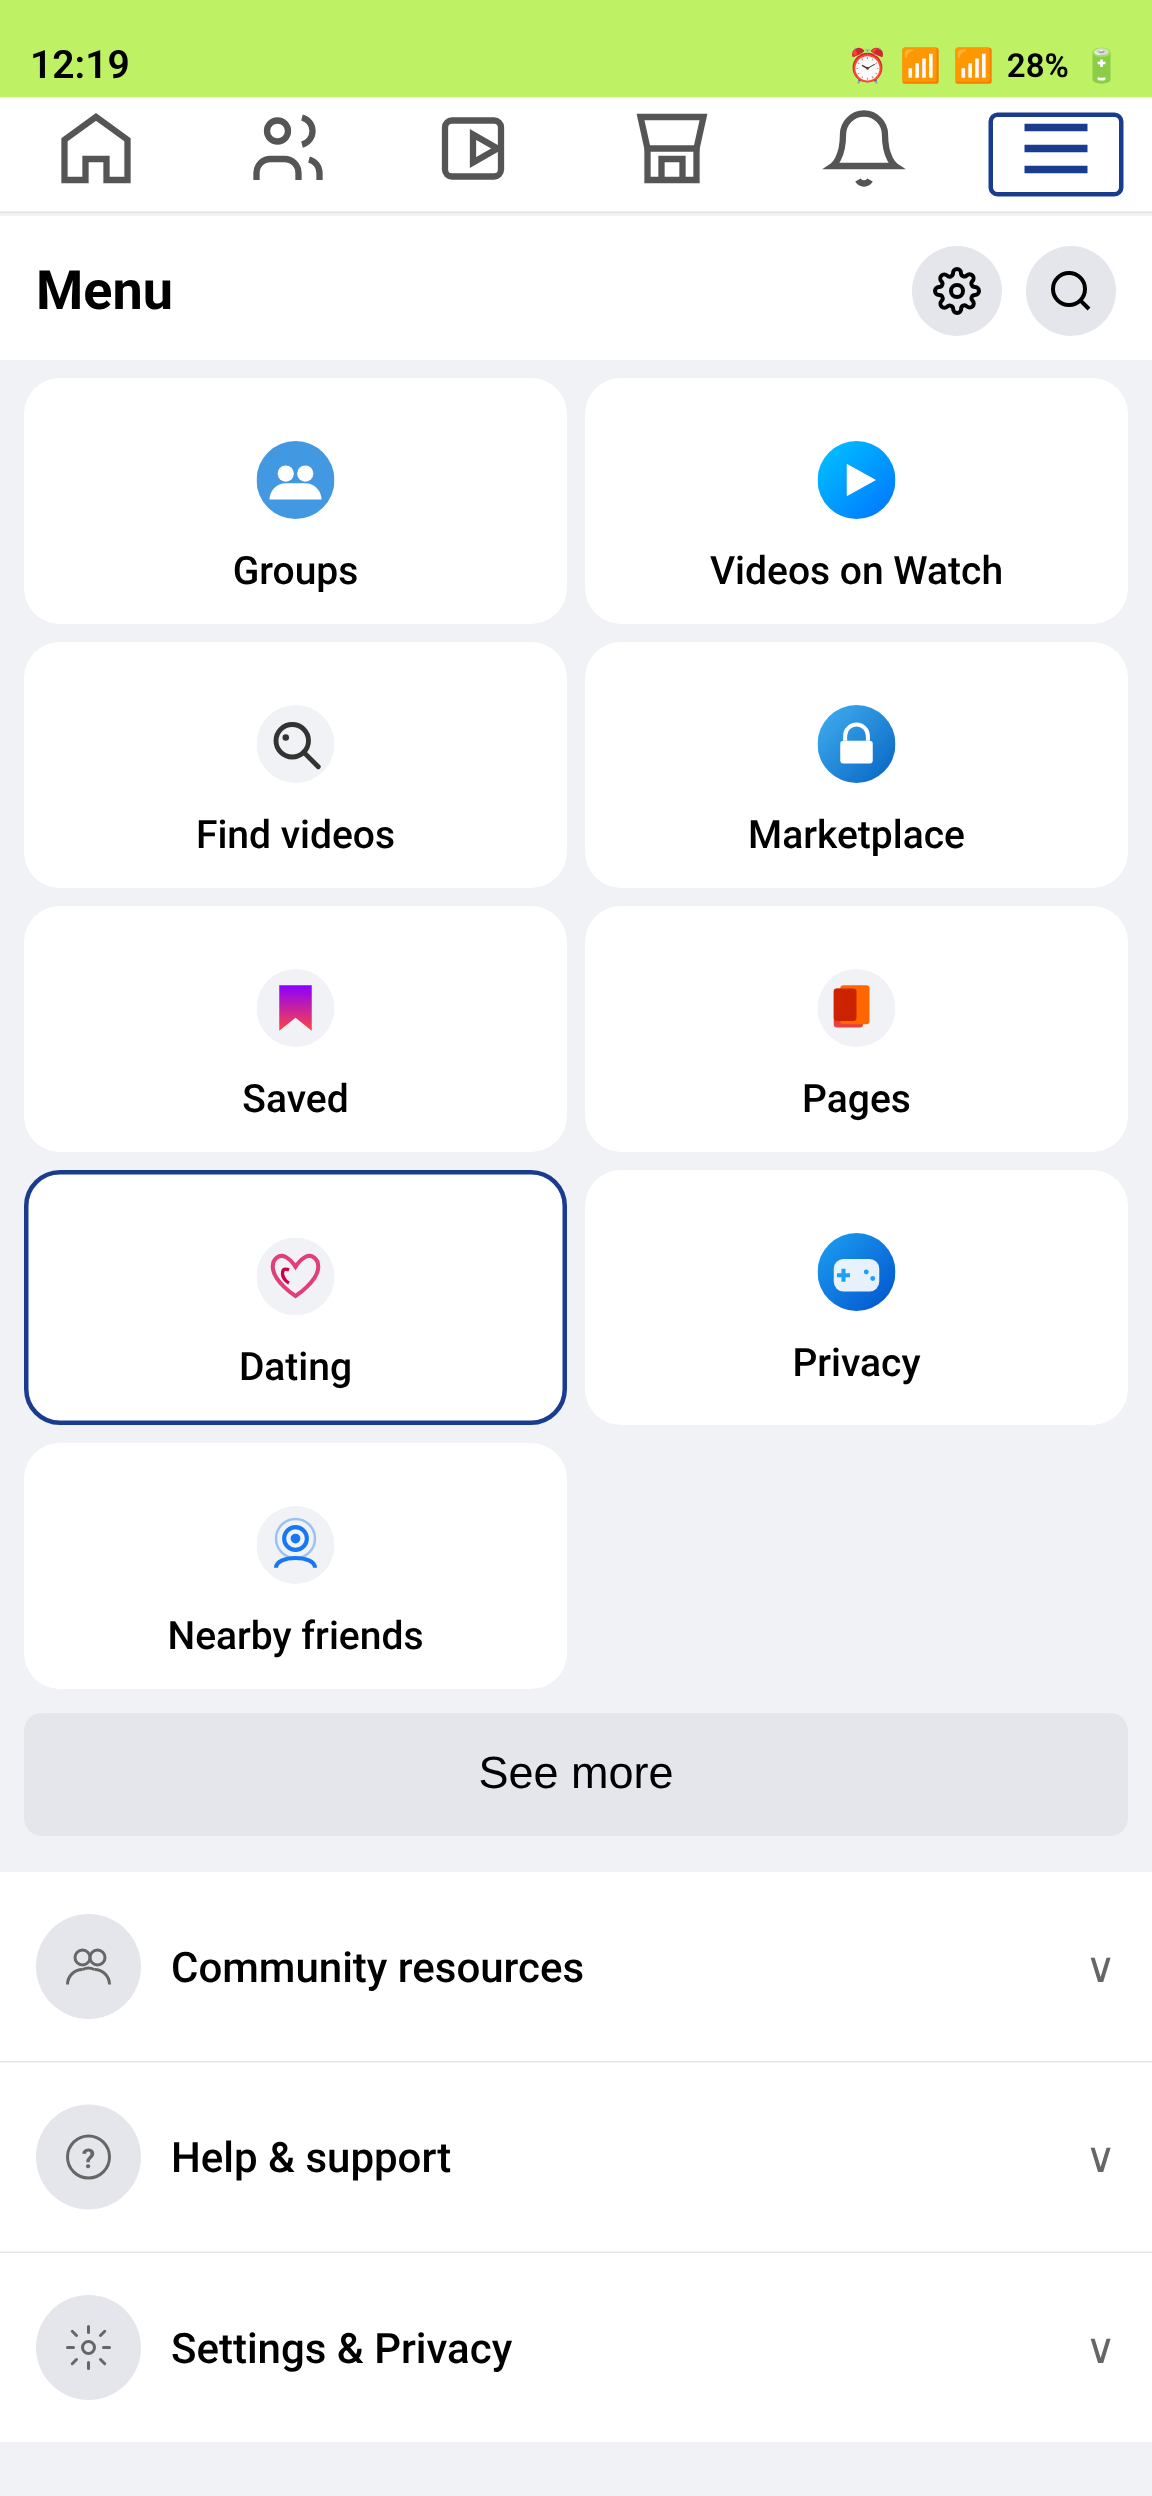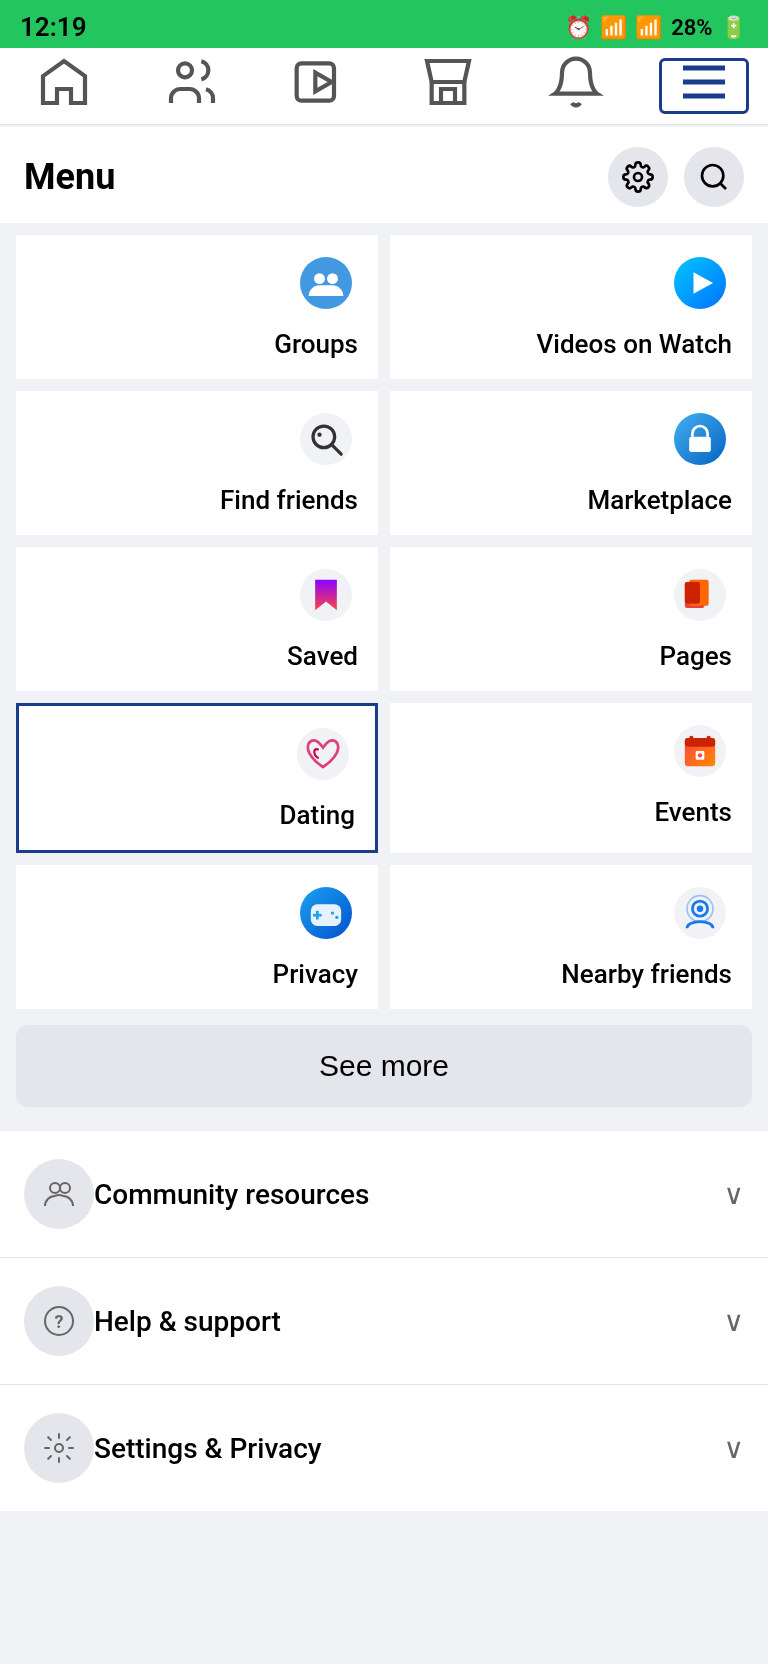--- a/index.html
+++ b/index.html
@@ -7,25 +7,25 @@
     body {
       width: 768px;
       min-height: 1664px;
       background: #f0f2f5;
       font-family: -apple-system, BlinkMacSystemFont, 'Segoe UI', Roboto, sans-serif;
       overflow-x: hidden;
     }
 
     
     .status-bar {
-      background: #22c55e;
+      background: #bef264;
       display: flex;
       justify-content: space-between;
       align-items: center;
-      padding: 12px 20px 6px;
+      padding: 29px 20px 6px;
       font-size: 26px;
       font-weight: 600;
     }
     .status-right {
       display: flex;
       align-items: center;
       gap: 8px;
       font-size: 22px;
     }
 
@@ -92,25 +92,25 @@
     
     .grid-container {
       background: #f0f2f5;
       padding: 12px 16px;
       display: grid;
       grid-template-columns: 1fr 1fr;
       gap: 12px;
     }
     .grid-item {
       background: #fff;
-      border-radius: 0;
-      padding: 16px 20px 20px;
+      border-radius: 24px;
+      padding: 36px 20px 20px;
       display: flex;
       flex-direction: column;
-      align-items: flex-end;
+      align-items: center;
       cursor: pointer;
       min-height: 140px;
       position: relative;
     }
     .grid-item.highlighted {
       border: 3px solid #1a3c8f;
     }
     .item-icon {
       width: 64px;
       height: 64px;
@@ -158,20 +158,21 @@
       padding: 28px 24px;
       border-bottom: 1px solid #e4e6eb;
       cursor: pointer;
     }
     .section-item:last-child {
       border-bottom: none;
     }
     .section-left {
       display: flex;
       align-items: center;
+      gap: 20px;
     }
     .section-icon-wrap {
       width: 70px;
       height: 70px;
       background: #e4e6eb;
       border-radius: 50%;
       display: flex;
       align-items: center;
       justify-content: center;
       font-size: 32px;
@@ -312,21 +313,21 @@
 
   <div class="grid-item">
     <div class="item-icon">
       <svg width="52" height="52" viewBox="0 0 48 48">
         <circle cx="24" cy="24" r="24" fill="#f0f2f5"></circle>
         <circle cx="22" cy="22" r="10" fill="none" stroke="#333" stroke-width="3"></circle>
         <line x1="29" y1="29" x2="38" y2="38" stroke="#333" stroke-width="3" stroke-linecap="round"></line>
         <circle cx="18" cy="20" r="2" fill="#333"></circle>
       </svg>
     </div>
-    <span class="item-label">Find friends</span>
+    <span class="item-label">Find videos</span>
   </div>
 
   <div class="grid-item">
     <div class="item-icon">
       <svg width="52" height="52" viewBox="0 0 48 48">
         <defs>
           <linearGradient id="mktGrad" x1="0%" y1="0%" x2="100%" y2="100%">
             <stop offset="0%" style="stop-color:#43b0f1"></stop>
             <stop offset="100%" style="stop-color:#0563c1"></stop>
           </linearGradient>
@@ -373,40 +374,20 @@
     <div class="item-icon">
       <svg width="52" height="52" viewBox="0 0 48 48">
         <circle cx="24" cy="24" r="24" fill="#f0f2f5"></circle>
         <path d="M24 36 C24 36 10 27 10 18 C10 13 14 10 18 12 C20 13 22 15 24 18 C26 15 28 13 30 12 C34 10 38 13 38 18 C38 27 24 36 24 36Z" fill="none" stroke="#e0407a" stroke-width="2.5"></path>
         <path d="M20 20 C20 20 16 18 16 22 C16 26 20 28 20 28" fill="none" stroke="#cc0044" stroke-width="2"></path>
       </svg>
     </div>
     <span class="item-label">Dating</span>
   </div>
 
-  <div class="grid-item">
-    <div class="item-icon">
-      <svg width="52" height="52" viewBox="0 0 48 48">
-        <defs>
-          <linearGradient id="eventsGrad" x1="0%" y1="0%" x2="100%" y2="100%">
-            <stop offset="0%" style="stop-color:#ff4444"></stop>
-            <stop offset="100%" style="stop-color:#ff8800"></stop>
-          </linearGradient>
-        </defs>
-        <circle cx="24" cy="24" r="24" fill="#f0f2f5"></circle>
-        <rect x="10" y="12" width="28" height="26" rx="3" fill="url(#eventsGrad)"></rect>
-        <rect x="10" y="12" width="28" height="8" rx="3" fill="#cc2200"></rect>
-        <rect x="14" y="10" width="4" height="6" rx="2" fill="#cc2200"></rect>
-        <rect x="30" y="10" width="4" height="6" rx="2" fill="#cc2200"></rect>
-        <rect x="20" y="24" width="8" height="8" rx="1" fill="white"></rect>
-        <circle cx="24" cy="28" r="2" fill="#ff4444"></circle>
-      </svg>
-    </div>
-    <span class="item-label">Events</span>
-  </div>
 
   <div class="grid-item">
     <div class="item-icon">
       <svg width="52" height="52" viewBox="0 0 48 48">
         <defs>
           <linearGradient id="gamingGrad" x1="0%" y1="0%" x2="100%" y2="100%">
             <stop offset="0%" style="stop-color:#1da1f2"></stop>
             <stop offset="100%" style="stop-color:#0052cc"></stop>
           </linearGradient>
         </defs>

